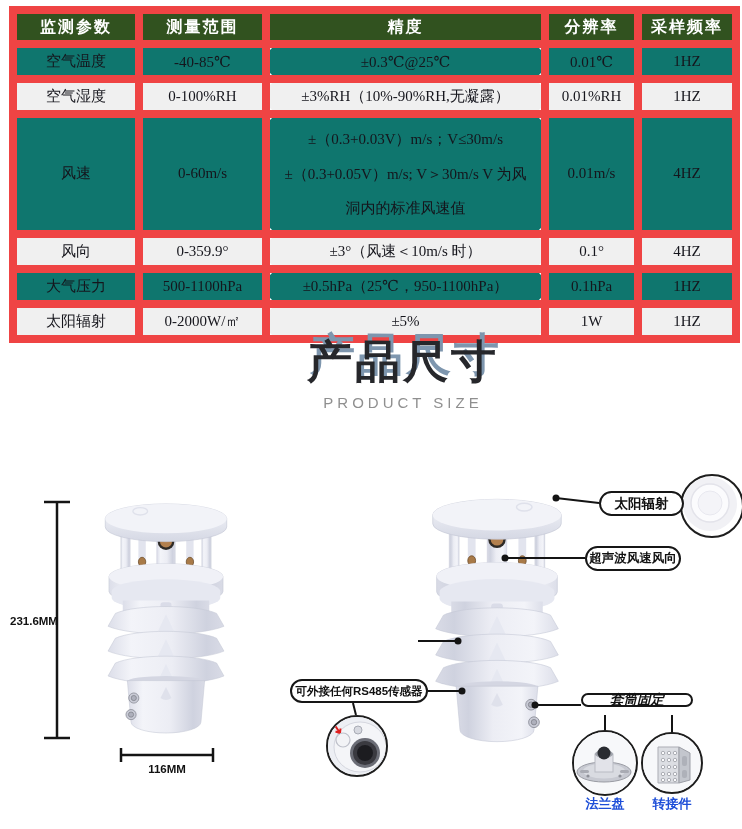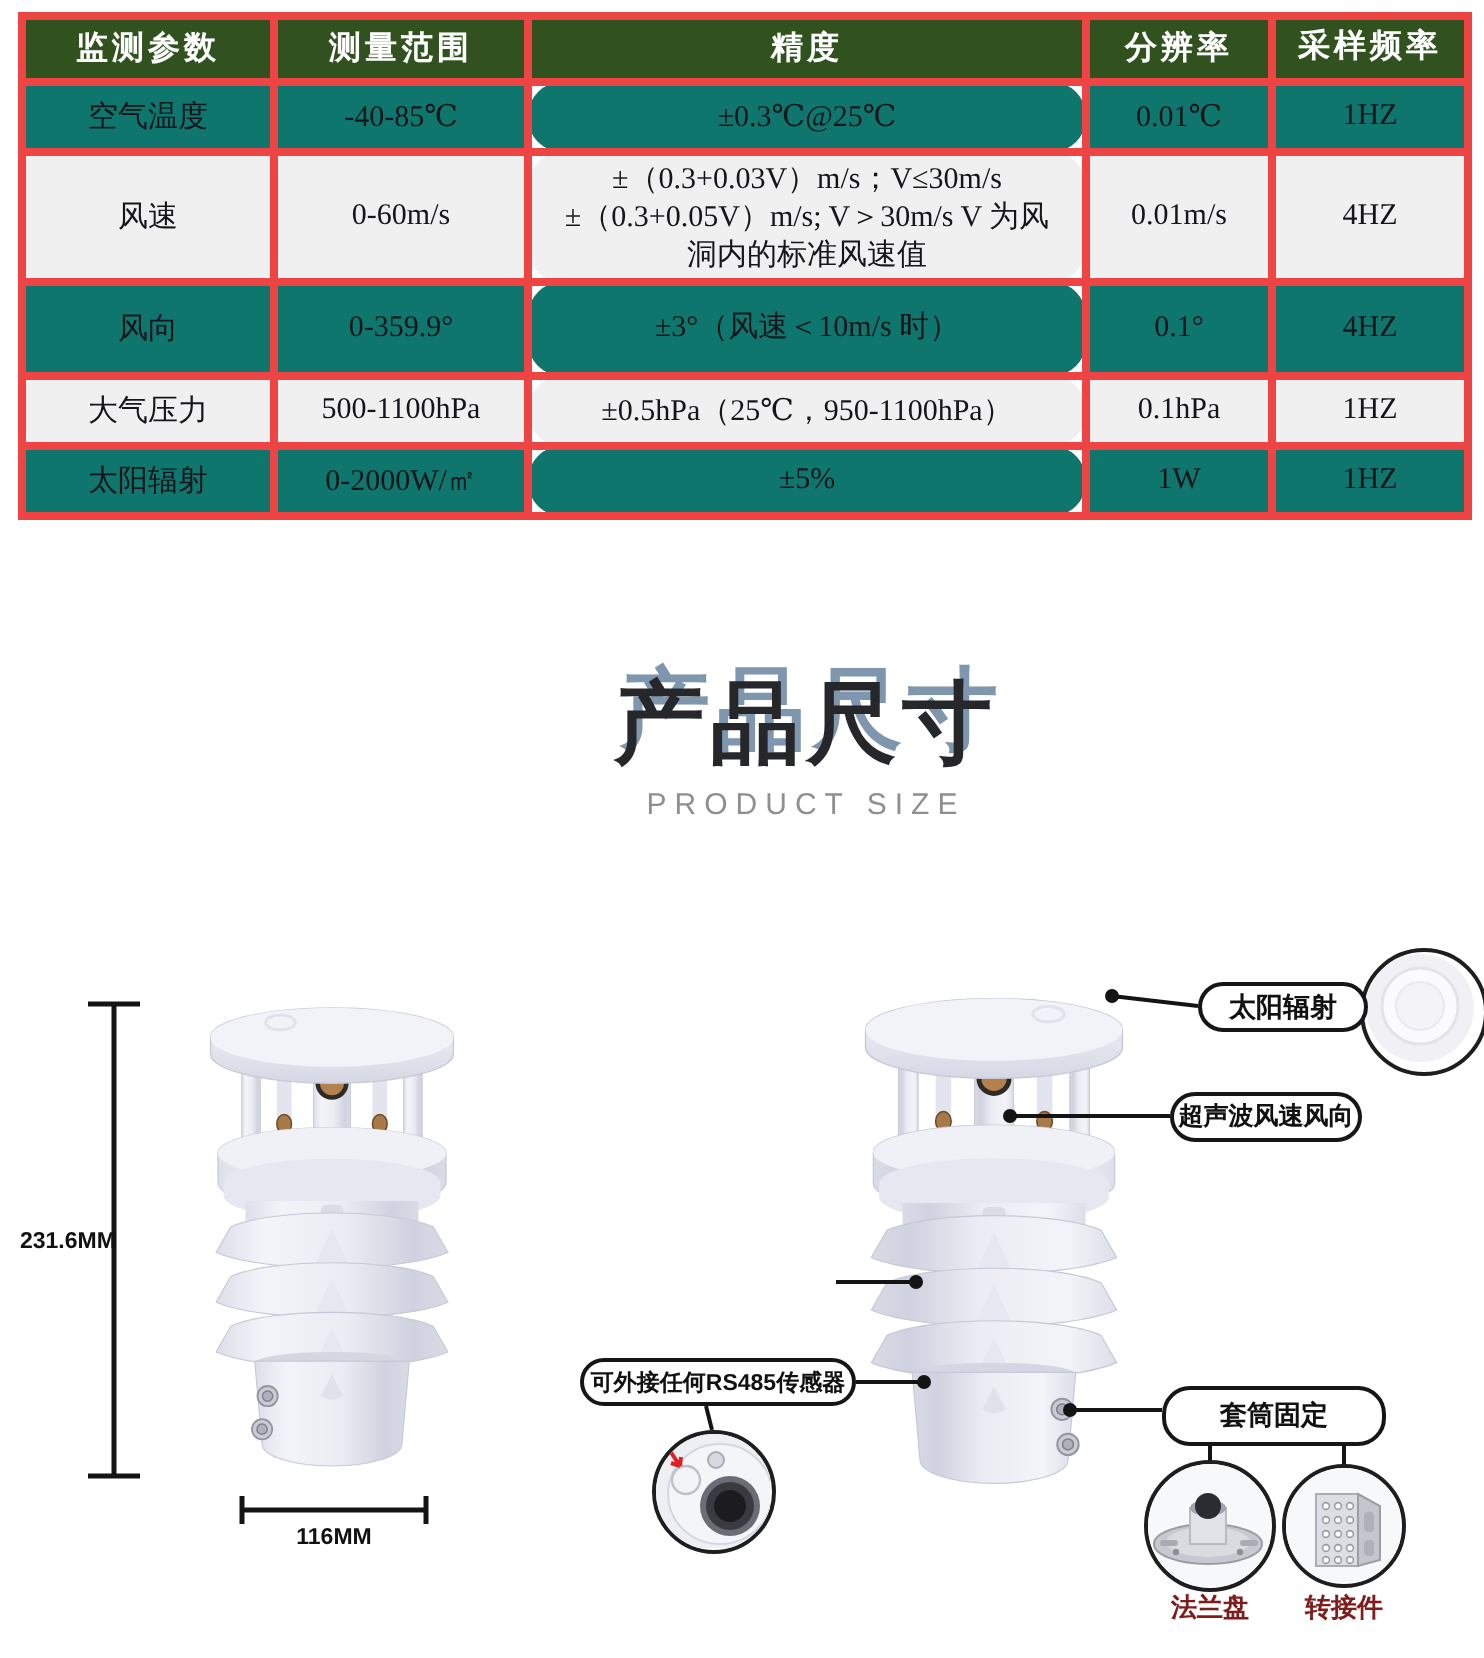--- a/index.html
+++ b/index.html
@@ -3,21 +3,21 @@
 <meta charset="utf-8">
 <style>
   * { margin:0; padding:0; box-sizing:border-box; }
   body { font-family:"Liberation Sans", sans-serif; background:#ffffff; }
   #app { position:relative; width:742px; height:829px; background:#fff; overflow:hidden; }
 
   
   #spec { position:absolute; left:9px; top:6px; width:723px; border-collapse:collapse;
           table-layout:fixed; font-family:"Liberation Serif","DejaVu Serif",serif;
           color:#15151c; }
-  #spec th, #spec td { border:4px solid #ef4444; text-align:center; vertical-align:middle;
+  #spec th, #spec td { border:8px solid #ef4444; text-align:center; vertical-align:middle;
           font-size:15px; padding:2px 6px; }
   #spec { border:3px solid #141414; }
   #spec thead th { background:#31521F; color:#ffffff; font-weight:bold; font-size:16px;
           letter-spacing:2px; height:33px; }
   #spec thead th:last-child { vertical-align:top; padding-top:3px; }
   #spec tbody td { height:35px; background:#0f766e; }
   #spec tbody tr:nth-child(even) td { background:#F0F0F0; }
   #spec td.acc { white-space:pre-line;border-radius:17px; }
   #spec tbody tr:nth-child(3) td.acc { line-height:2.3; padding:4px 8px; }
 
@@ -35,30 +35,30 @@
   .device.mirror { transform:scaleX(-1); }
   #lines { position:absolute; left:0; top:0; z-index:3; pointer-events:none; }
 
   .pill { position:absolute; z-index:6; background:#fff; border:2px solid #161616;
           border-radius:14px; display:flex; align-items:center; justify-content:center;
           font-weight:bold; color:#111; white-space:nowrap; }
   .pill-solar  { left:599px; top:61px;  width:85px;  height:25px; font-size:13.5px; }
   .pill-wind   { left:585px; top:116px; width:96px;  height:25px; font-size:12.5px; }
   .pill-thp    { left:288px; top:199px; width:130px; height:24px; font-size:12px; }
   .pill-rs485  { left:290px; top:249px; width:138px; height:24px; font-size:11.5px; }
-  .pill-sleeve { left:581px; top:263px; width:112px; height:30px; font-size:13.5px; }
+  .pill-sleeve { left:581px; top:263px; width:112px; height:14px; font-size:13.5px;font-style:italic; }
 
   .photo-circle { position:absolute; z-index:4; border:2.5px solid #1E1E1E; border-radius:50%;
           background:#fff; overflow:hidden; }
   .circ-solar   { left:680px; top:44px;  width:64px; height:64px; }
   .circ-rs485   { left:326px; top:285px; width:62px; height:62px; }
   .circ-flange  { left:572px; top:300px; width:66px; height:66px; }
   .circ-adapter { left:641px; top:302px; width:62px; height:62px; }
 
-  .circ-label { position:absolute; z-index:6; font-size:13px; font-weight:bold; color:#7f1d1d;
+  .circ-label { position:absolute; z-index:6; font-size:13px; font-weight:bold; color:#1d4ed8;
           text-align:center; }
   .lbl-flange  { left:573px; top:365px; width:64px; }
   .lbl-adapter { left:642px; top:365px; width:60px; }
 
   .dim-label { position:absolute; z-index:6; font-size:11.5px; font-weight:bold; color:#111;
           font-family:"Liberation Sans",sans-serif; }
   .dim-height { left:10px;  top:185px; width:48px; text-align:left; }
   .dim-width  { left:135px; top:333px; width:64px; text-align:center; }
 </style>
 </head>
@@ -82,20 +82,27 @@
         <th>分辨率</th>
         <th>采样频率</th>
       </tr>
     </thead>
     <tbody>
       <tr>
         <td>空气温度</td>
         <td>-40-85℃</td>
         <td class="acc">±0.3℃@25℃</td>
         <td>0.01℃</td>
+        <td>1HZ</td>
+      </tr>
+      <tr>
+        <td>空气湿度</td>
+        <td>0-100%RH</td>
+        <td class="acc">±3%RH（10%-90%RH,无凝露）</td>
+        <td>0.01%RH</td>
         <td>1HZ</td>
       </tr>
       <tr>
         <td>风速</td>
         <td>0-60m/s</td>
         <td class="acc">±（0.3+0.03V）m/s；V≤30m/s
 ±（0.3+0.05V）m/s; V＞30m/s V 为风
 洞内的标准风速值</td>
         <td>0.01m/s</td>
         <td>4HZ</td>

